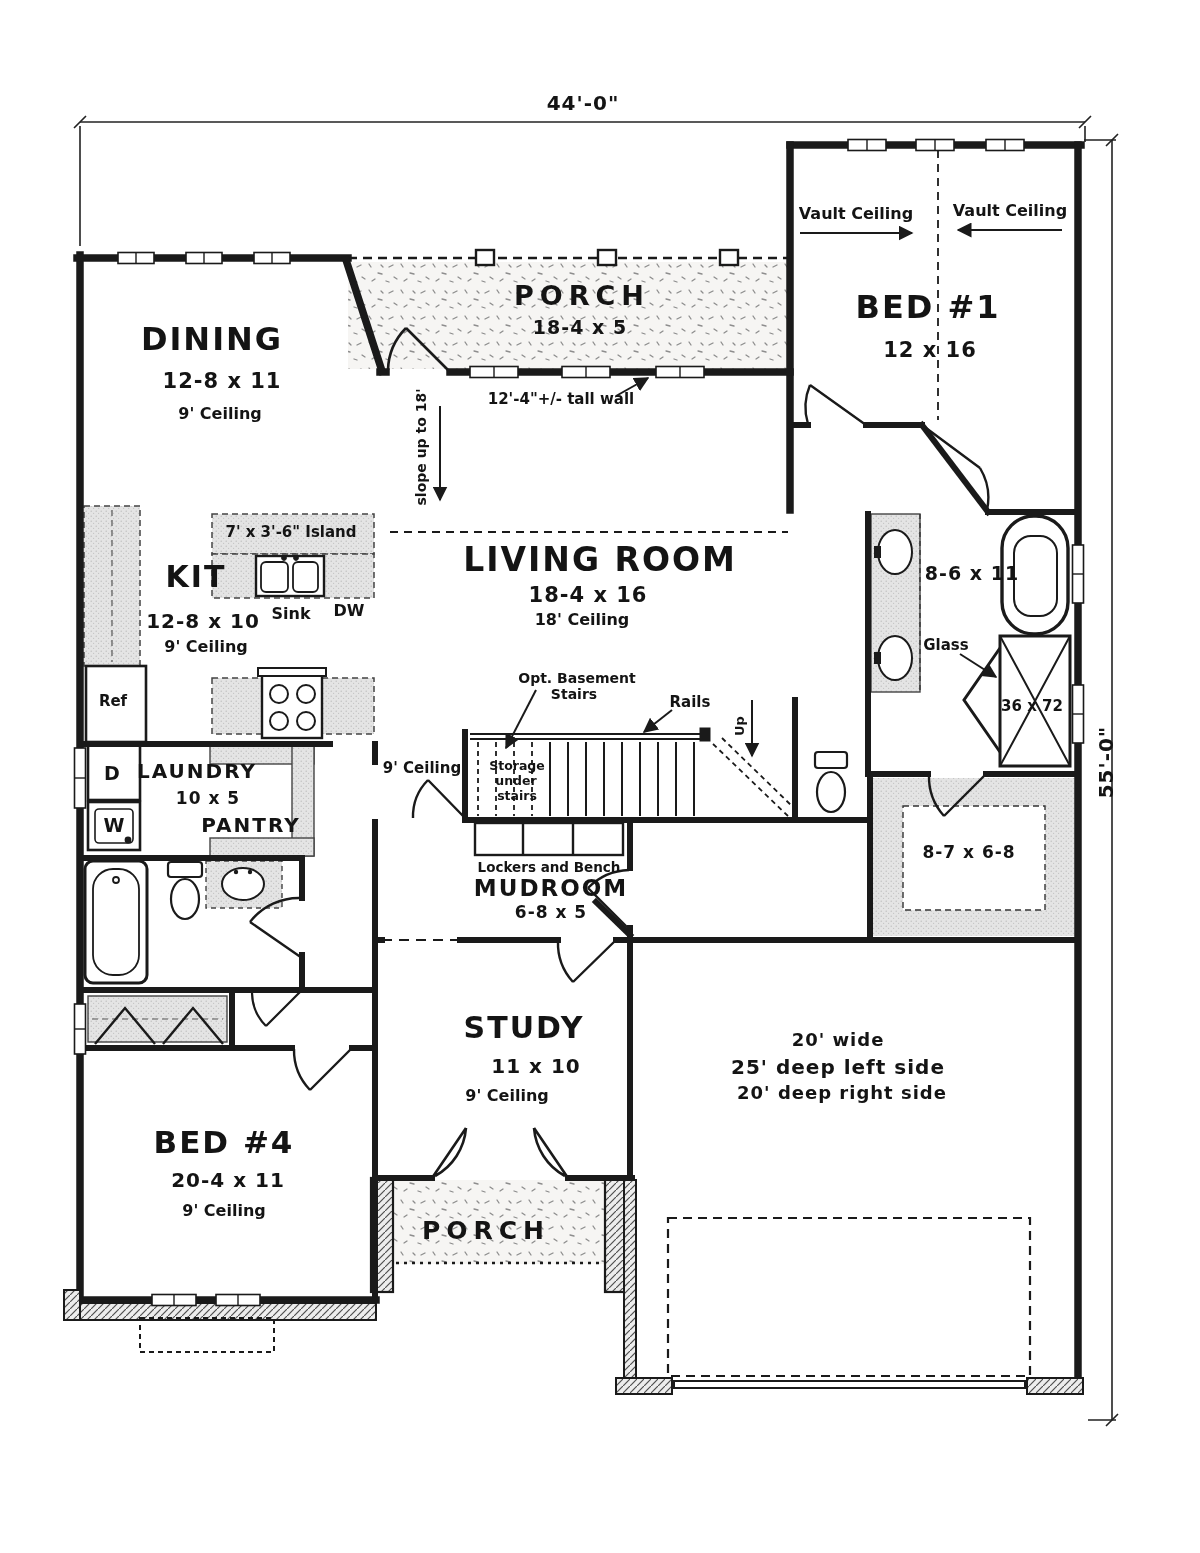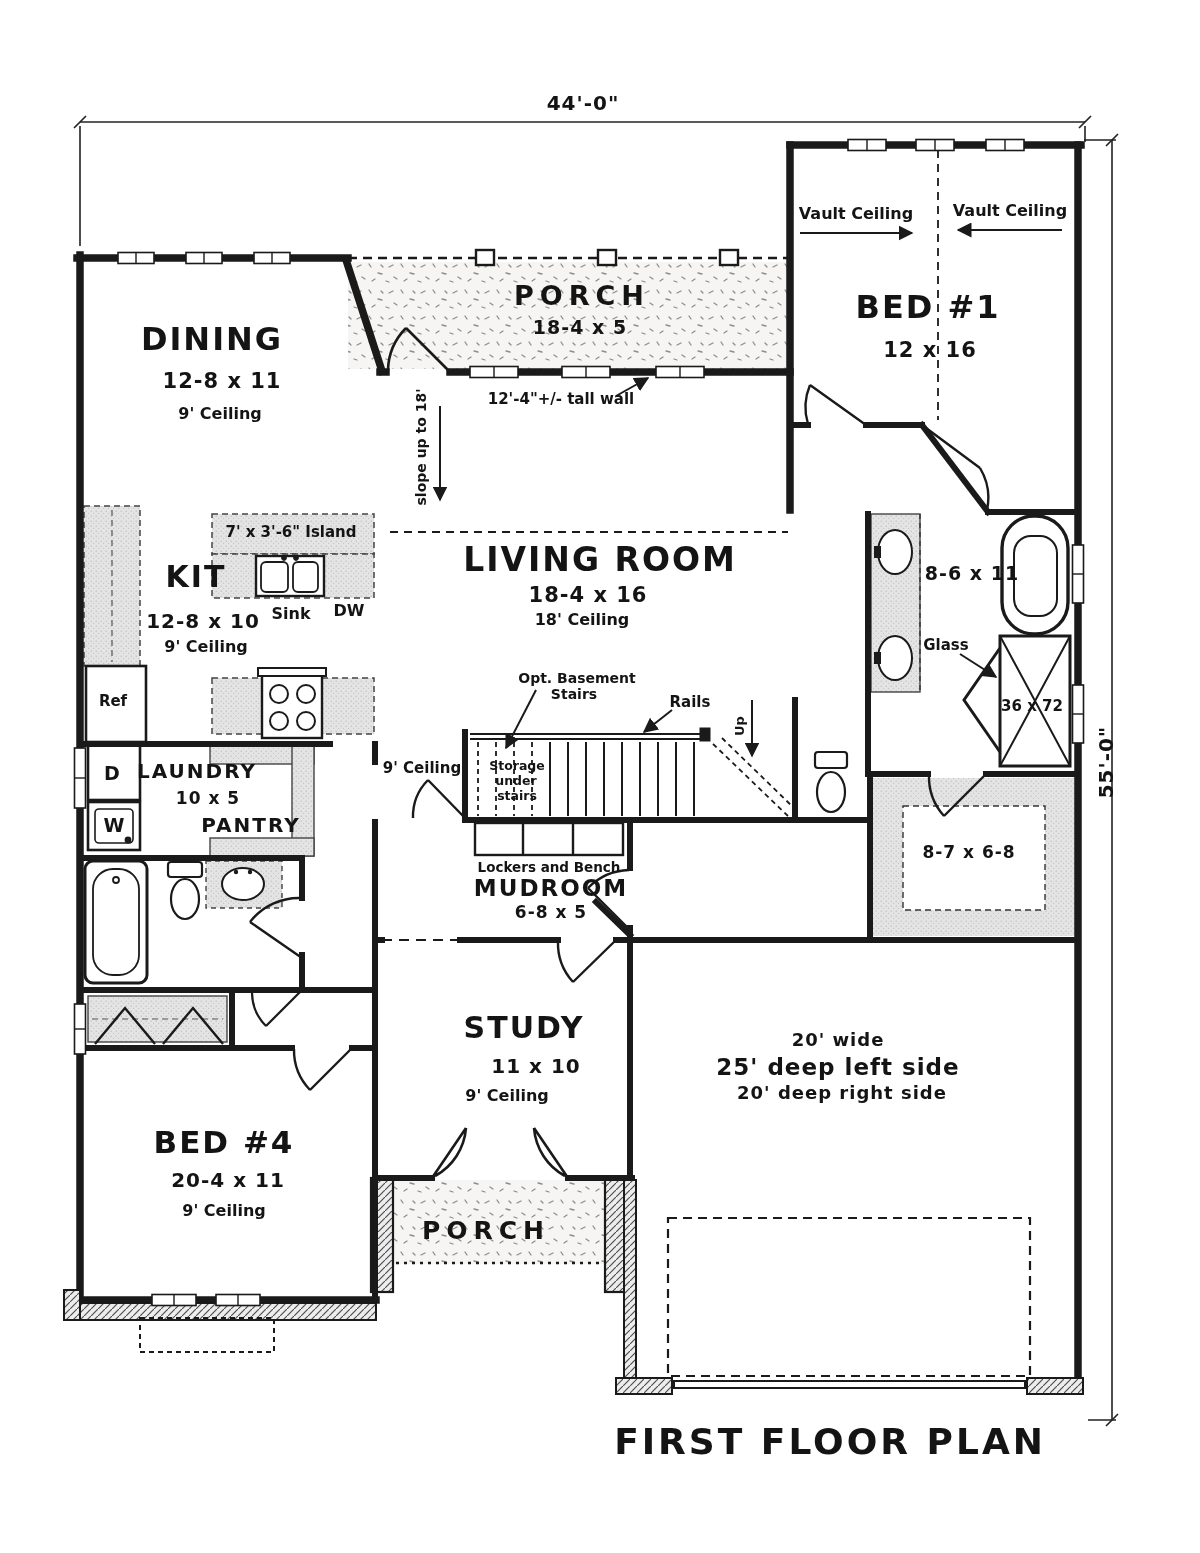--- a/index.html
+++ b/index.html
@@ -363,28 +363,27 @@
 
 <div class="lbl note" style="left:112px;top:774px;font-size:19px;">D</div>
 <div class="lbl note" style="left:114px;top:826px;font-size:19px;">W</div>
 <div class="lbl room" style="left:197px;top:771px;font-size:20px;">LAUNDRY</div>
 <div class="lbl size" style="left:208px;top:799px;font-size:17px;">10 x 5</div>
 <div class="lbl room" style="left:251px;top:825px;font-size:20px;">PANTRY</div>
 
 <div class="lbl size" style="left:969px;top:853px;font-size:17px;">8-7 x 6-8</div>
 
 <div class="lbl size" style="left:838px;top:1040px;font-size:18px;">20' wide</div>
-<div class="lbl size" style="left:838px;top:1067px;font-size:23px;">25' deep left side</div>
+<div class="lbl size" style="left:838px;top:1067px;font-size:20px;">25' deep left side</div>
 <div class="lbl size" style="left:842px;top:1093px;font-size:18px;">20' deep right side</div>
 
 <div class="lbl room" style="left:524px;top:1028px;font-size:30px;">STUDY</div>
 <div class="lbl size" style="left:504px;top:1066px;font-size:20px;margin-left:32px;">11 x 10</div>
 <div class="lbl ceil" style="left:507px;top:1096px;font-size:16px;">9' Ceiling</div>
 
 <div class="lbl room wide" style="left:486px;top:1231px;font-size:25px;">PORCH</div>
 
 <div class="lbl room" style="left:224px;top:1142px;font-size:31px;">BED #4</div>
 <div class="lbl size" style="left:228px;top:1180px;font-size:20px;">20-4 x 11</div>
 <div class="lbl ceil" style="left:224px;top:1211px;font-size:16px;">9' Ceiling</div>
 
-<div class="lbl title" style="left:830px;top:1442px;font-size:36px;">FIRST FLOOR PLAN</div>
 
 </div>
 
 </body></html>

